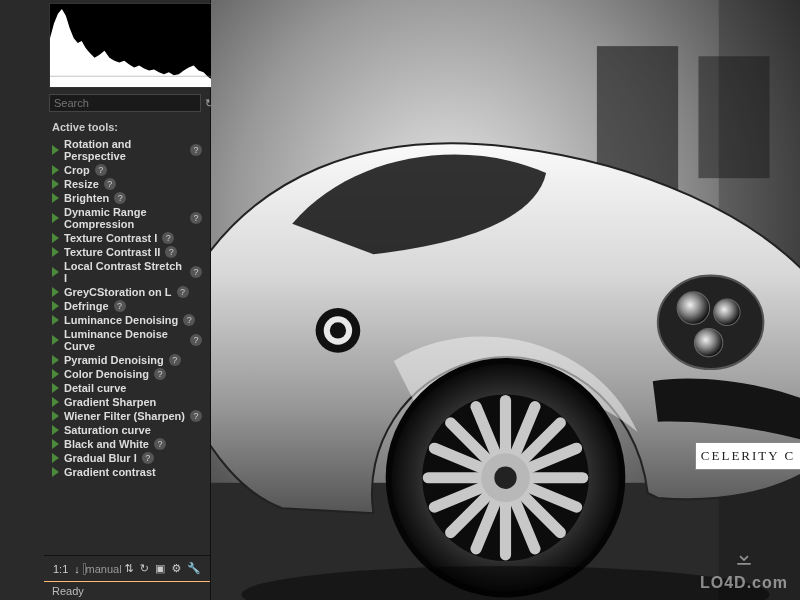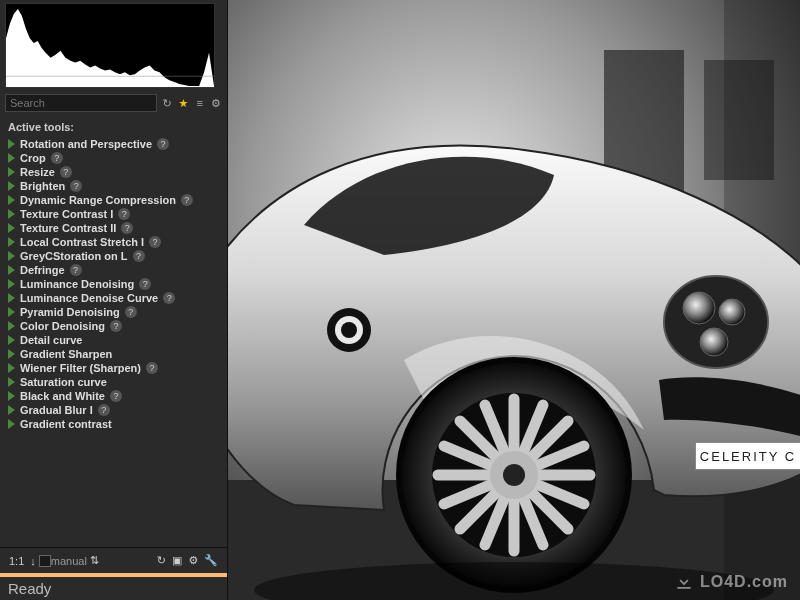--- a/index.html
+++ b/index.html
@@ -7,26 +7,27 @@
       background: #1a1a1a;
       font-family: Arial, sans-serif;
       font-size: 11px;
       color: #ccc;
       width: 800px;
       height: 600px;
       overflow: hidden;
       display: flex;
     }
     .sidebar {
-      width: 228px;
+      width: 211px;
       height: 100%;
       background: #2a2a2a;
       display: flex;
       flex-direction: column;
       border-right: 1px solid #111;
+      padding-left: 44px;
     }
     .histogram {
       width: 210px;
       height: 85px;
       background: #000;
       margin: 3px 5px;
       border: 1px solid #333;
       position: relative;
       overflow: hidden;
     }
@@ -111,62 +112,63 @@
       width: 12px; height: 12px;
       border: 1px solid #666;
       background: #1a1a1a;
       display: inline-block;
     }
     .manual-label { color: #999; }
     .spacer { flex: 1; }
     .status-bar {
       padding: 3px 8px;
       color: #bbb;
-      font-size: 15px;
-      border-top: 4px solid #fdba74;
+      font-size: 11px;
+      border-top: 1px solid #fdba74;
     }
     .preview {
       flex: 1;
       background: #333;
       position: relative;
       overflow: hidden;
     }
     .car-scene {
       width: 100%;
       height: 100%;
     }
     .plate {
       position: absolute;
       bottom: 130px;
       right: 0;
       width: 105px;
       height: 28px;
       background: #fff;
       color: #222;
-      font-family: Liberation Sans, sans-serif;
+      font-family: Liberation Serif, serif;
       font-size: 13px;
       letter-spacing: 2px;
       display: flex;
       align-items: center;
       justify-content: center;
       border: 1px solid #888;
       border-right: none;
     }
     .watermark {
       position: absolute;
       bottom: 8px;
       right: 12px;
       display: flex;
       align-items: center;
       gap: 6px;
       opacity: 0.5;
       color: #fff;
       font-size: 16px;
       font-weight: bold;
       letter-spacing: 1px;
+      flex-direction: column;
     }
     .wm-icon {
       width: 20px;
       height: 20px;
     }
   </style>
 </head>
 <body>
 
 <div class="sidebar">

